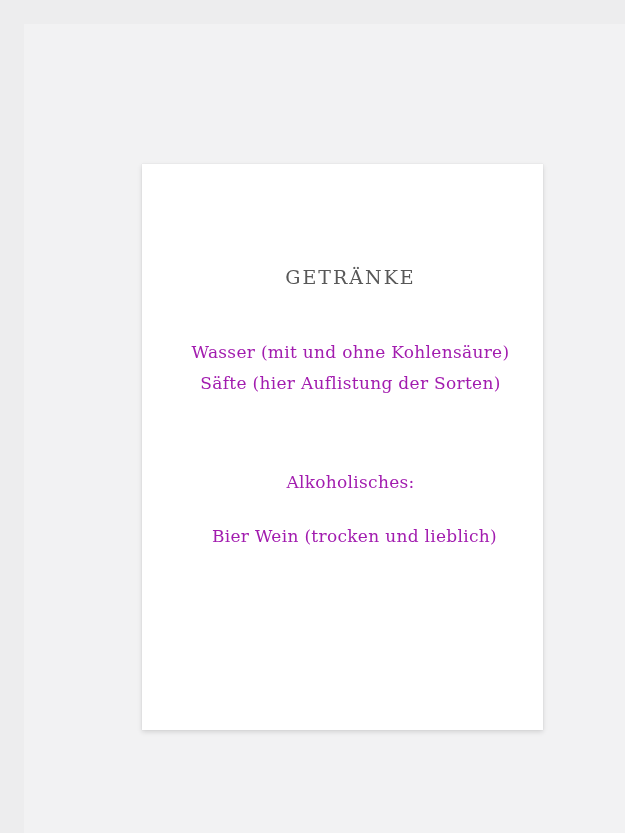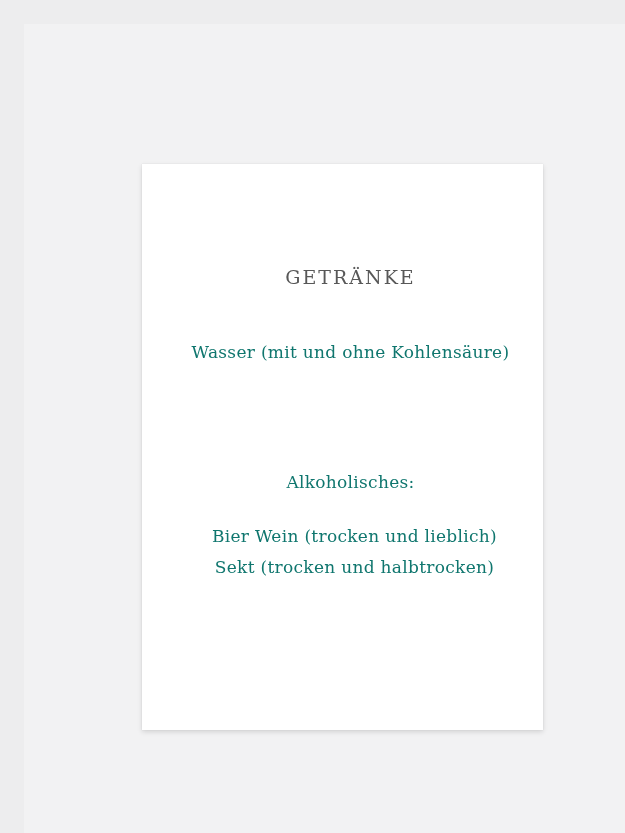--- a/index.html
+++ b/index.html
@@ -35,41 +35,41 @@
     color: #585858;
     font-weight: normal;
   }
   .menu-group {
     position: absolute;
     left: 0;
     width: 100%;
     text-align: center;
     font-size: 17px;
     line-height: 23.3px;
-    color: #0f766e;
+    color: #a21caf;
     letter-spacing: 0.3px;
   }
   .group-soft { top: 161px; }
   .group-heading { top: 299px; }
   .group-alcohol { top: 345px; padding-left: 8px; }
   .menu-line { white-space: nowrap; }
 </style>
 </head>
 <body>
 
 <div class="stage">
   <div class="card">
 
     <h1 class="menu-title">GETRÄNKE</h1>
 
     <div class="menu-group group-soft">
       <div class="menu-line">Wasser (mit und ohne Kohlensäure)</div>
+      <div class="menu-line">Säfte (hier Auflistung der Sorten)</div>
     </div>
 
     <div class="menu-group group-heading">Alkoholisches:</div>
 
     <div class="menu-group group-alcohol">
       <div class="menu-line">Bier Wein (trocken und lieblich)</div>
-      <div class="menu-line">Sekt (trocken und halbtrocken)</div>
     </div>
 
   </div>
 </div>
 
 </body></html>

